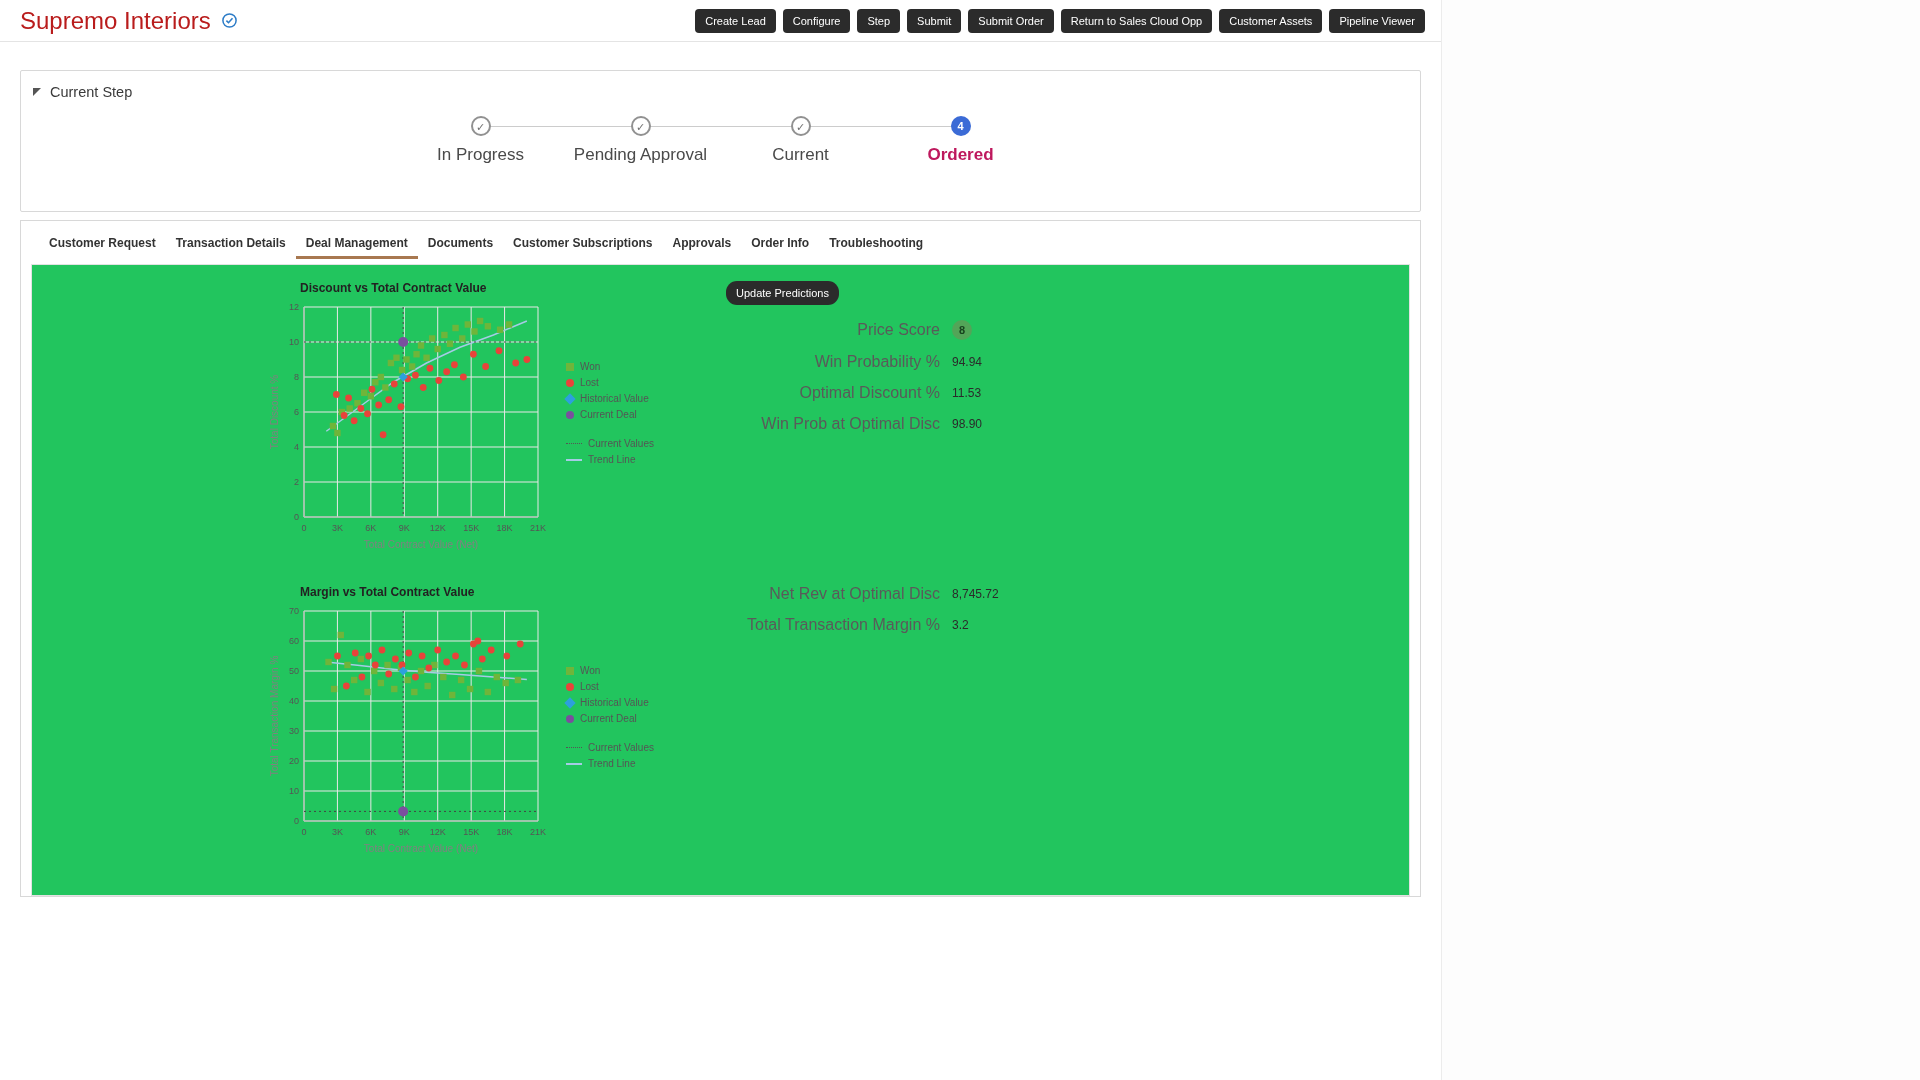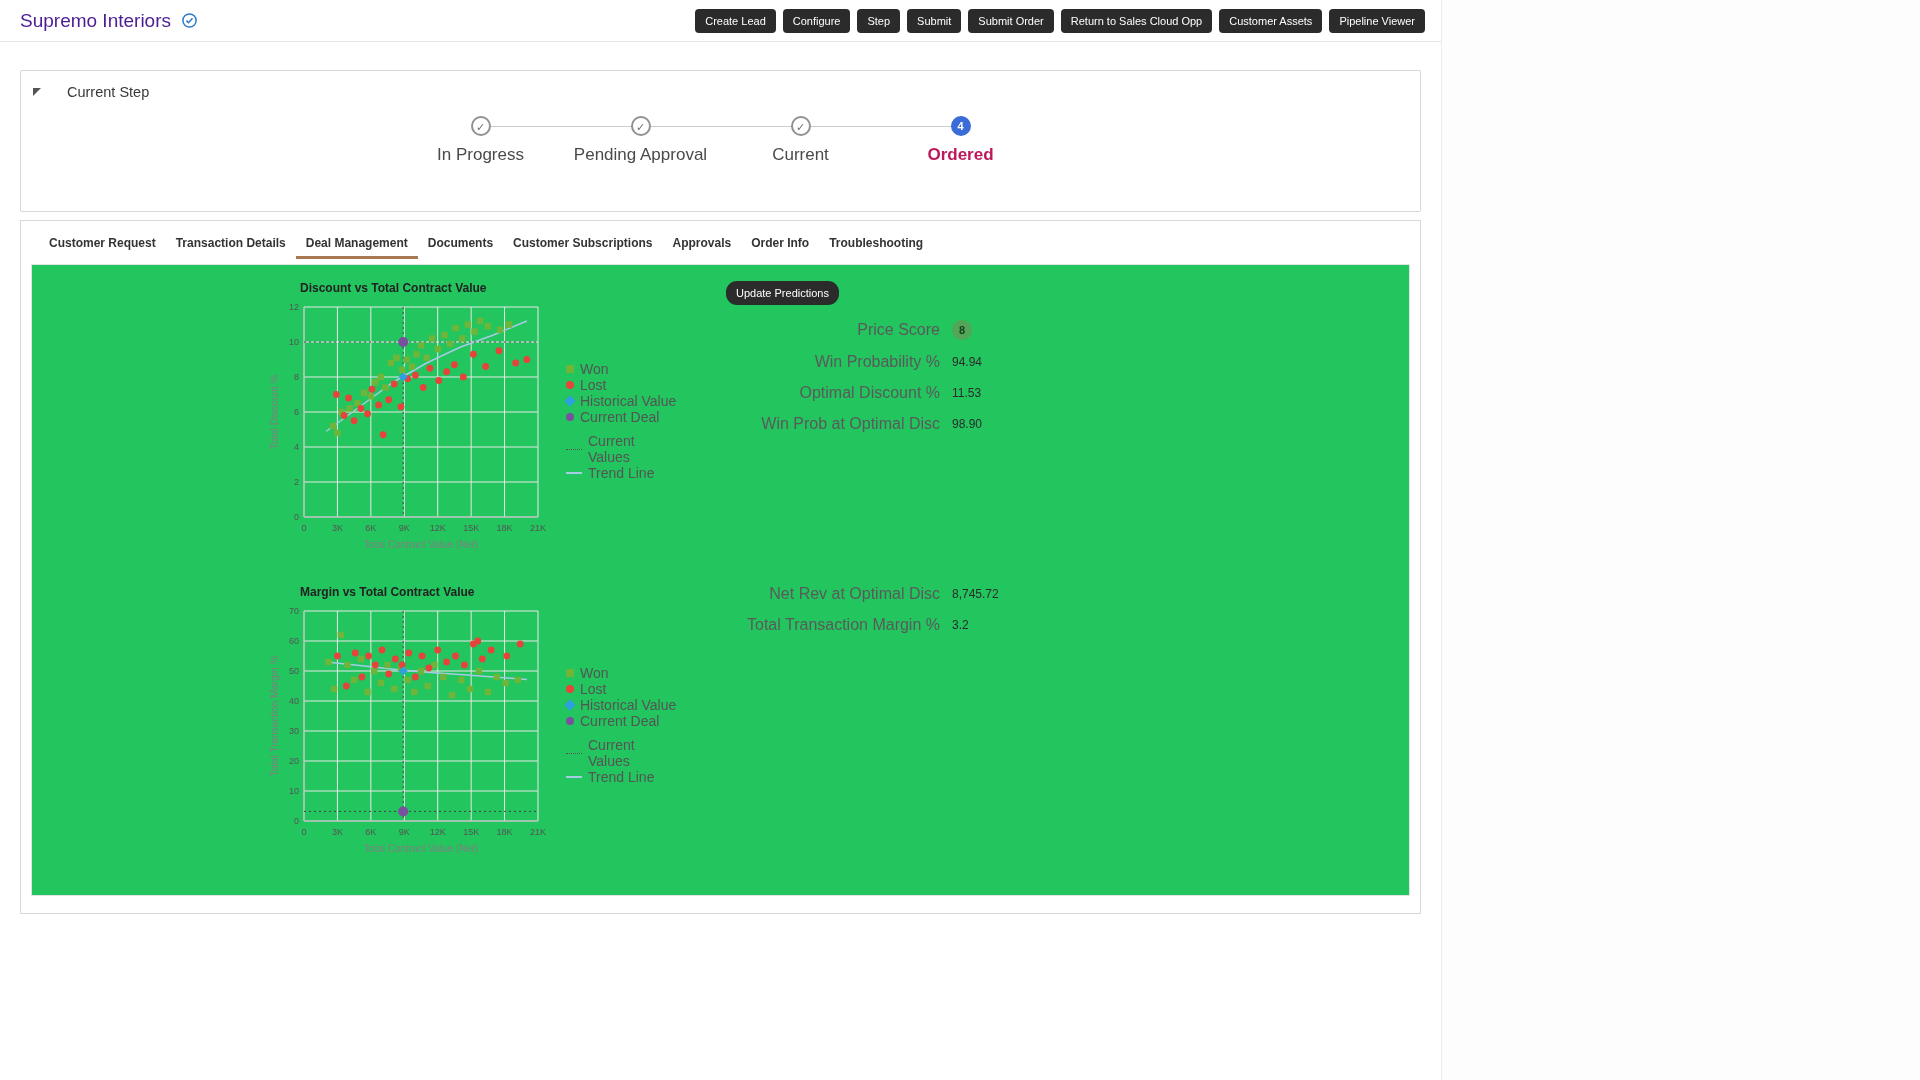--- a/index.html
+++ b/index.html
@@ -1,57 +1,57 @@
 <!DOCTYPE html>
 <html><head>
 <meta charset="utf-8">
 <style>
   * { box-sizing: border-box; margin: 0; padding: 0; }
   html,body { background:#fdfdfd; font-family:"Liberation Sans", sans-serif; color:#333; }
   .app { width:1442px; min-height:1080px; background:#fff; border-right:1px solid #ececec; }
 
   
   .header { display:flex; align-items:center; height:42px; padding:0 16px 0 20px; border-bottom:1px solid #e4e4e4; }
-  .page-title { font-size:19px; font-weight:500; color:#4c1d95; }
+  .page-title { font-size:24px; font-weight:500; color:#b91c1c; }
   .verified { margin-left:10px; display:inline-flex; }
   .header-buttons { margin-left:auto; display:flex; gap:7px; }
   .btn-dark { background:#2b2b2b; color:#fff; font-size:11px; padding:6px 10px; border-radius:4px; border:none;
               font-family:inherit; cursor:pointer; white-space:nowrap; }
 
   
   .panel-current { margin:28px 20px 0; border:1px solid #d8d8d8; border-radius:2px; }
-  .panel-header { display:flex; align-items:center; gap:26px; padding:13px 12px 2px; font-size:14.5px; color:#3a3a3a; }
+  .panel-header { display:flex; align-items:center; gap:9px; padding:13px 12px 2px; font-size:14.5px; color:#3a3a3a; }
   .disclosure { width:0; height:0; border-top:8px solid #555; border-right:8px solid transparent; cursor:pointer; }
   .stepper { width:640px; margin:14px auto 0; position:relative; padding-bottom:46px; }
   .step-line { position:absolute; top:10px; left:80px; width:480px; height:1px; background:#ccc; }
   .steps { display:flex; position:relative; }
   .step { width:160px; display:flex; flex-direction:column; align-items:center; }
   .step-circle { width:20px; height:20px; border-radius:50%; background:#fff; border:2px solid #919191;
                  display:flex; align-items:center; justify-content:center; }
   .step-circle .chk::before { content:"✓"; color:#6f6f6f; font-size:11px; line-height:1; }
   .step-circle.current { background:#3b6bd6; border:none; color:#fff; font-size:11px; font-weight:bold; }
   .step-label { margin-top:9px; font-size:17px; color:#4a4a4a; }
   .step.current .step-label { font-weight:bold; color:#be185d; }
 
   
-  .tabs-panel { margin:8px 20px 0; border:1px solid #d8d8d8; padding:4px 10px 17px; }
+  .tabs-panel { margin:8px 20px 0; border:1px solid #d8d8d8; padding:4px 10px 0; }
   .tabs { display:flex; padding:2px 8px 0; }
   .tab { font-size:12px; font-weight:bold; color:#333; padding:9px 10px 6px; cursor:pointer;
          border-bottom:3px solid transparent; white-space:nowrap; }
   .tab.active { border-bottom-color:#a87850; }
   .content-panel { margin-top:5px; border:1px solid #e2e2e2; min-height:632px; padding:16px 0 26px; background:#22c55e; }
 
   .chart-row { display:flex; align-items:flex-start; }
   .chart-row.second { margin-top:26px; }
   .chart-block { margin-left:236px; width:410px; }
   .chart-title { font-size:12px; font-weight:bold; color:#222; margin:0 0 4px 32px; }
   .chart-flex { display:flex; align-items:flex-start; }
   svg text { font-family:inherit; }
 
-  .legend { margin-left:14px; margin-top:62px; display:flex; flex-direction:column; font-size:14px; color:#555; }
+  .legend { margin-left:14px; margin-top:62px; display:flex; flex-direction:column; gap:5px; font-size:10px; color:#555; }
   .legend-item { display:flex; align-items:center; gap:6px; }
   .lm { width:8px; height:8px; display:inline-block; flex:0 0 auto; }
   .legend-gap { height:8px; }
   .lline { width:16px; height:0; display:inline-block; flex:0 0 auto; }
   .lline.dotted { border-top:1.5px dotted #555; }
   .lline.trend { border-top:2px solid #a6cbe5; }
 
   .right-col { margin-left:48px; padding-top:0; }
   .update-btn { margin-bottom:15px;border-radius:11px; }
   .stat-row { display:flex; align-items:center; margin-bottom:13px; }

